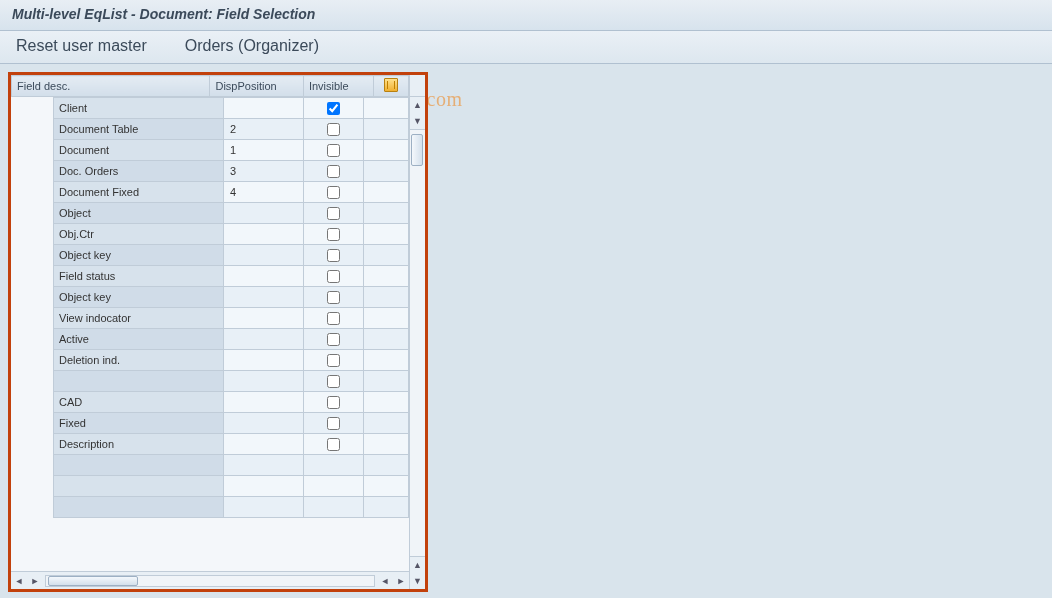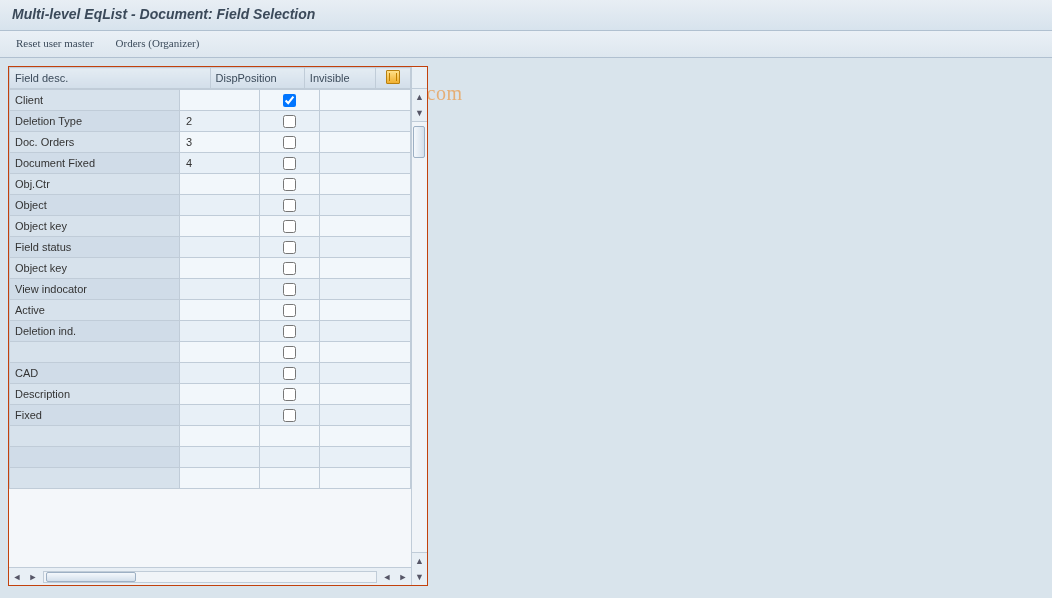--- a/index.html
+++ b/index.html
@@ -16,40 +16,39 @@
       font-style: italic;
       color: #3b4a5a;
     }
 
     
     .toolbar {
       background: linear-gradient(to bottom, #eaf0f6 0%, #dde7ef 100%);
       border-bottom: 1px solid #b0c0d0;
       padding: 4px 12px 6px 12px;
       display: flex;
-      gap: 14px;
-      font-size: 11px;
+      gap: 30px;
+      font-size: 16px;
       color: #3b4a5a;
-      font-family: Liberation Serif, serif;
     }
     .toolbar-item { cursor: pointer; padding: 2px 4px; }
 
     
     .content {
       flex: 1;
       padding: 8px;
       background: #d9e4ec;
       position: relative;
     }
 
     .panel {
       width: 420px;
       height: 520px;
       background: #f4f7fa;
-      border: 1px solid #c2410c;
+      border: 3px solid #c2410c;
       display: flex;
       position: relative;
     }
 
     .table-wrap {
       flex: 1;
       display: flex;
       flex-direction: column;
       overflow: hidden;
       position: relative;
@@ -89,21 +88,21 @@
     table.grid tbody tr:nth-child(even) td.labelcell { background: #d0dce8; }
 
     table.grid tbody td.poscell { padding-left:6px; }
     table.grid tbody td.invcell { text-align:center; }
 
     .col-desc { width: 170px; }
     .col-pos  { width: 80px; }
     .col-inv  { width: 60px; }
     .col-gap  { width: auto; }
 
-    .tbody-scroll { flex:1; overflow: hidden; }
+    .tbody-scroll { flex:1; overflow: hidden; margin-left: 42px; }
     .tbody-scroll table.grid tbody td { height:21px; }
 
     input.chk {
       width: 13px; height: 13px; margin: 0; vertical-align: middle;
     }
 
     
     .hscroll {
       height: 18px;
       background: #e8eff5;
@@ -202,50 +201,56 @@
                 <col class="col-gap">
             </colgroup>
             <tbody id="rows-tbody">
                 <tr>
                   <td class="labelcell">Client</td>
                   <td class="poscell"></td>
                   <td class="invcell"><input type="checkbox" class="chk" checked="" style=""></td>
                   <td></td>
                 </tr>
                 <tr>
-                  <td class="labelcell">Deletion Type</td>
+                  <td class="labelcell">Document Table</td>
                   <td class="poscell">2</td>
+                  <td class="invcell"><input type="checkbox" class="chk" style=""></td>
+                  <td></td>
+                </tr>
+                <tr>
+                  <td class="labelcell">Document</td>
+                  <td class="poscell">1</td>
                   <td class="invcell"><input type="checkbox" class="chk" style=""></td>
                   <td></td>
                 </tr>
                 <tr>
                   <td class="labelcell">Doc. Orders</td>
                   <td class="poscell">3</td>
                   <td class="invcell"><input type="checkbox" class="chk" style=""></td>
                   <td></td>
                 </tr>
                 <tr>
                   <td class="labelcell">Document Fixed</td>
                   <td class="poscell">4</td>
                   <td class="invcell"><input type="checkbox" class="chk" style=""></td>
                   <td></td>
                 </tr>
                 <tr>
+                  <td class="labelcell">Object</td>
+                  <td class="poscell"></td>
+                  <td class="invcell"><input type="checkbox" class="chk" style=""></td>
+                  <td></td>
+                </tr>
+                <tr>
                   <td class="labelcell">Obj.Ctr</td>
                   <td class="poscell"></td>
                   <td class="invcell"><input type="checkbox" class="chk" style=""></td>
                   <td></td>
                 </tr>
                 <tr>
-                  <td class="labelcell">Object</td>
-                  <td class="poscell"></td>
-                  <td class="invcell"><input type="checkbox" class="chk" style=""></td>
-                  <td></td>
-                </tr>
-                <tr>
                   <td class="labelcell">Object key</td>
                   <td class="poscell"></td>
                   <td class="invcell"><input type="checkbox" class="chk" style=""></td>
                   <td></td>
                 </tr>
                 <tr>
                   <td class="labelcell">Field status</td>
                   <td class="poscell"></td>
                   <td class="invcell"><input type="checkbox" class="chk" style=""></td>
                   <td></td>
@@ -280,27 +285,27 @@
                   <td class="invcell"><input type="checkbox" class="chk" style=""></td>
                   <td></td>
                 </tr>
                 <tr>
                   <td class="labelcell">CAD</td>
                   <td class="poscell"></td>
                   <td class="invcell"><input type="checkbox" class="chk" style=""></td>
                   <td></td>
                 </tr>
                 <tr>
+                  <td class="labelcell">Fixed</td>
+                  <td class="poscell"></td>
+                  <td class="invcell"><input type="checkbox" class="chk" style=""></td>
+                  <td></td>
+                </tr>
+                <tr>
                   <td class="labelcell">Description</td>
-                  <td class="poscell"></td>
-                  <td class="invcell"><input type="checkbox" class="chk" style=""></td>
-                  <td></td>
-                </tr>
-                <tr>
-                  <td class="labelcell">Fixed</td>
                   <td class="poscell"></td>
                   <td class="invcell"><input type="checkbox" class="chk" style=""></td>
                   <td></td>
                 </tr>
                 <tr>
                   <td class="labelcell"></td>
                   <td class="poscell"></td>
                   <td class="invcell"></td>
                   <td></td>
                 </tr>

